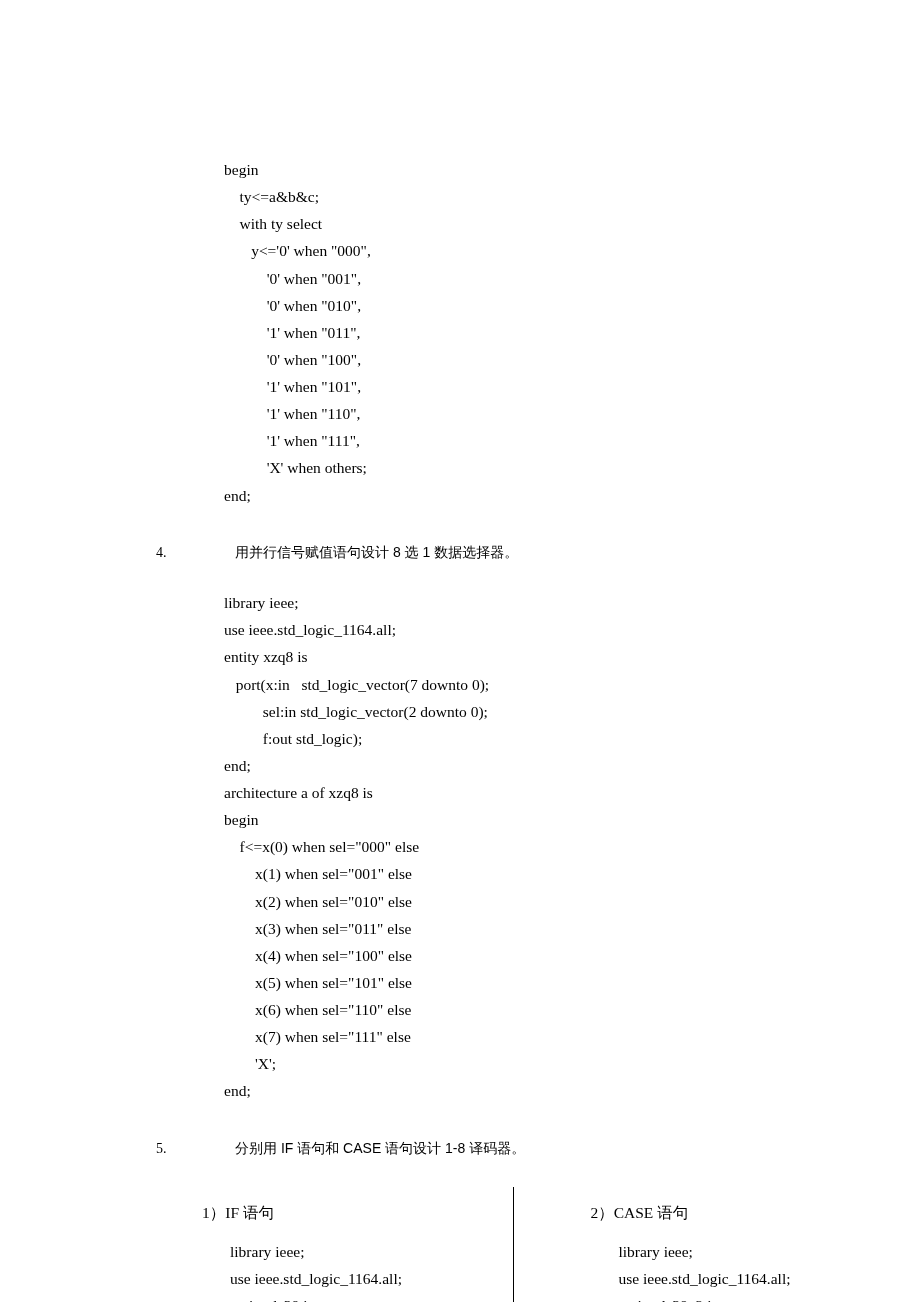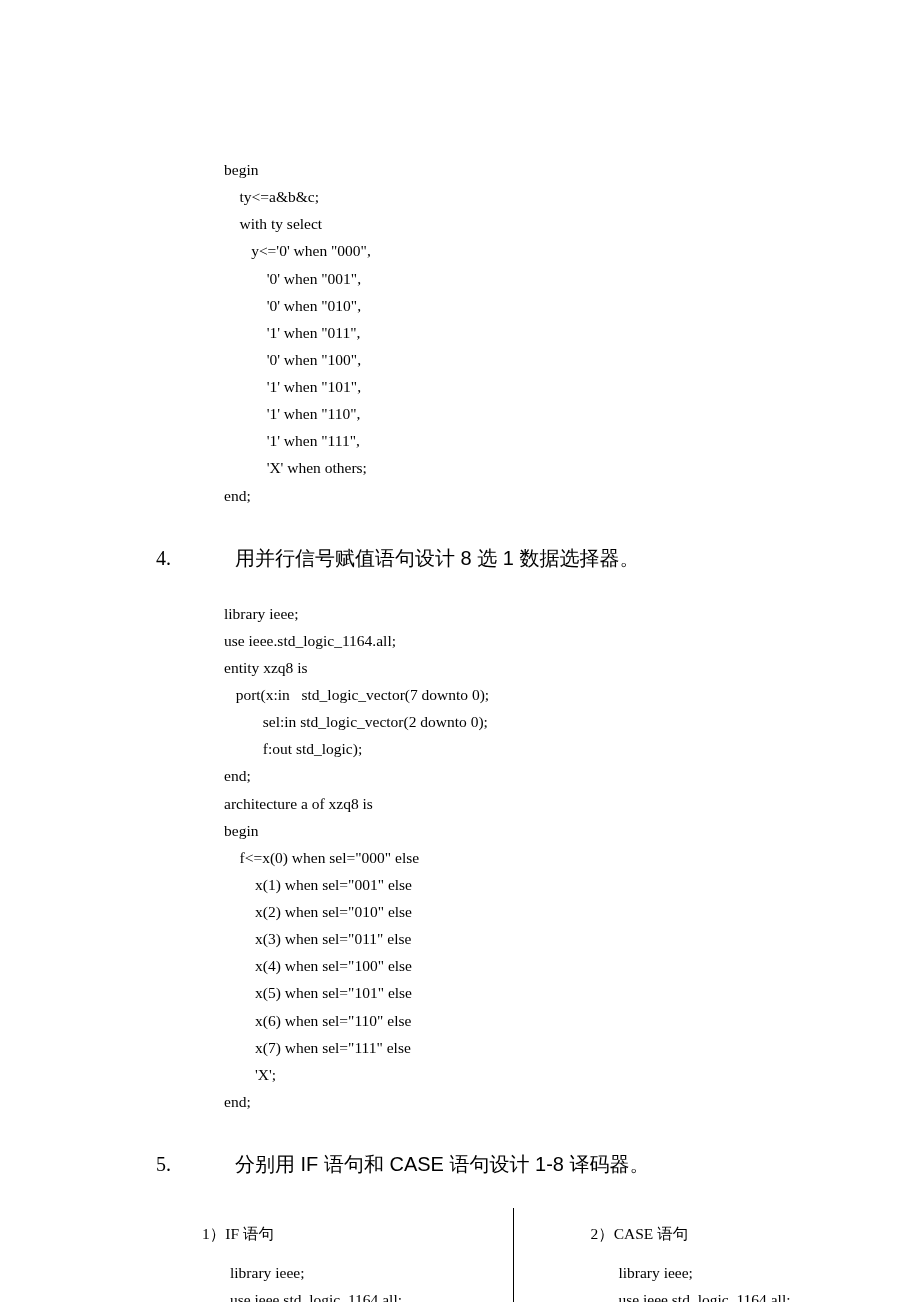--- a/index.html
+++ b/index.html
@@ -12,21 +12,21 @@
       padding: 120px 130px 100px 130px;
       line-height: 1.75;
     }
     .code-block {
       font-family: "Times New Roman", serif;
       white-space: pre;
       padding-left: 58px;
     }
     .heading {
       font-family: "SimHei", "Microsoft YaHei", sans-serif;
-      font-size: 20px;
+      font-size: 14px;
       margin-top: 20px;
       margin-bottom: 2px;
       padding-left: 15px;
       text-indent: -25px;
       margin-left: 25px;
     }
     .heading .num {
       font-family: "Times New Roman", serif;
       display: inline-block;
       width: 30px;

